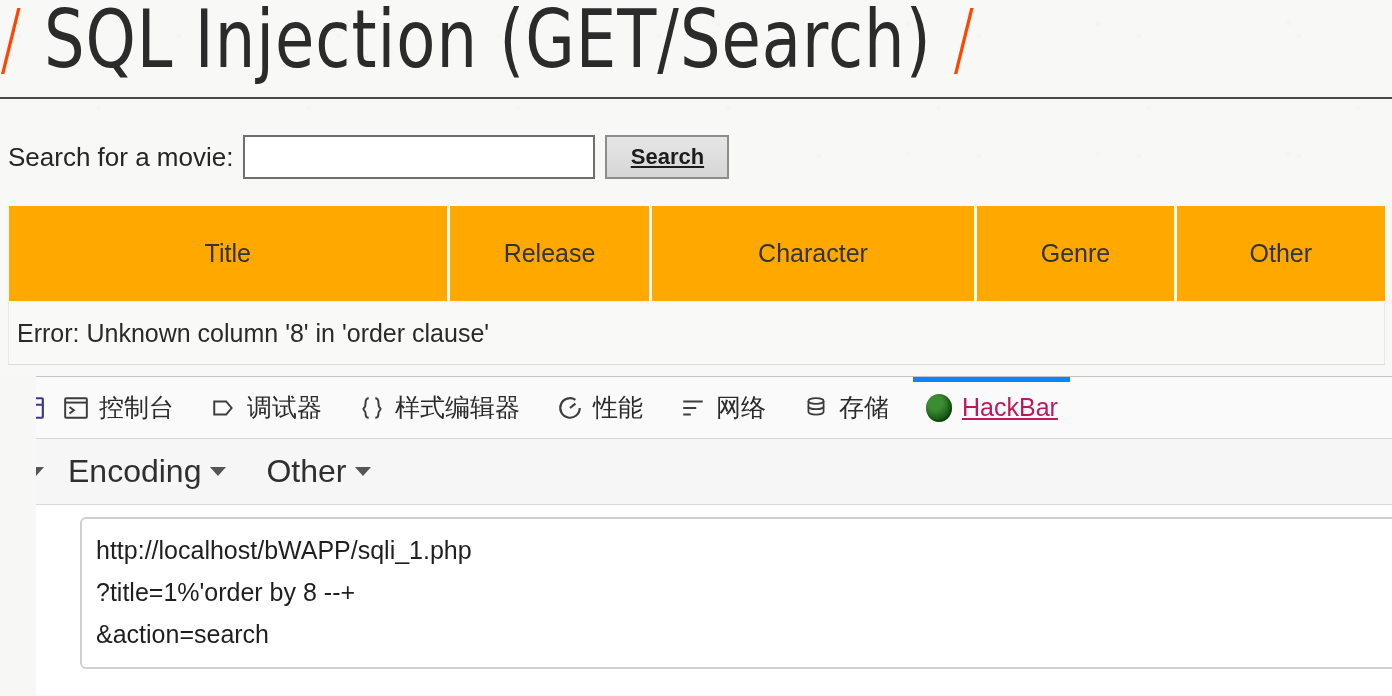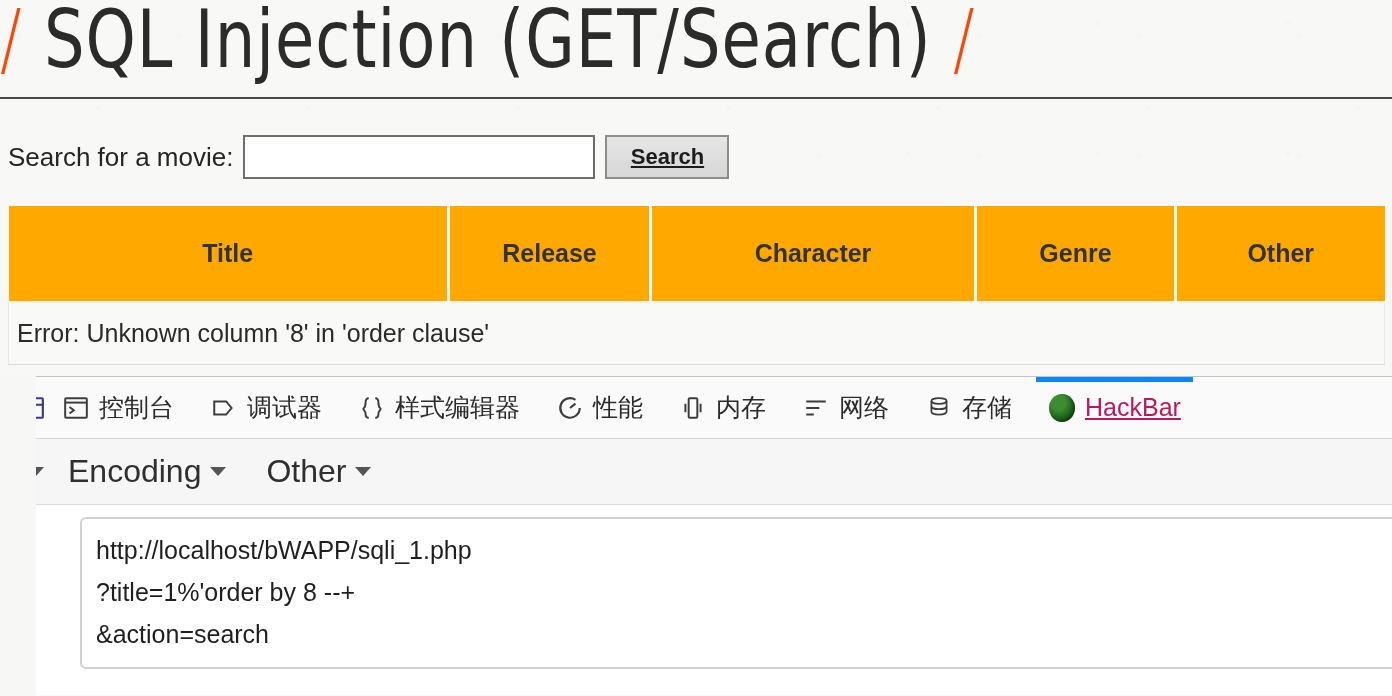--- a/index.html
+++ b/index.html
@@ -117,21 +117,21 @@
     left: 8px;
     top: 206px;
     width: 1376px;
     border-collapse: collapse;
     table-layout: fixed;
   }
   .results-table th {
     background: #ffa900;
     color: #333333;
     font-size: 25px;
-    font-weight: bold;
+    font-weight: normal;
     height: 96px;
     text-align: center;
     border-right: 3px solid #fbfbfa;
     border-bottom: 2px solid #f2f2f0;
   }
   .results-table th:last-child { border-right: none; }
 
   .results-table td.error-cell {
     background: #f9f9f8;
     color: #2a2a2a;
@@ -378,29 +378,20 @@
       <div class="dt-tab">
         <span class="ico">
           <svg width="26" height="26" viewBox="0 0 24 24" fill="none" stroke="#3c3c3c" stroke-width="2">
             <path d="M21 12a9 9 0 1 1-4-7.5"></path>
               <path d="M12 12l5-4"></path>
           </svg>
         </span>
         <span class="label">性能</span>
       </div>
 
-      <div class="dt-tab">
-        <span class="ico">
-          <svg width="26" height="26" viewBox="0 0 24 24" fill="none" stroke="#3c3c3c" stroke-width="1.8">
-            <rect x="8" y="3" width="8" height="18" rx="1"></rect>
-              <path d="M5 8v8M19 8v8"></path>
-          </svg>
-        </span>
-        <span class="label">内存</span>
-      </div>
 
       <div class="dt-tab">
         <span class="ico">
           <svg width="26" height="26" viewBox="0 0 24 24" fill="none" stroke="#3c3c3c" stroke-width="1.8">
             <path d="M3 6h18M3 12h12M3 18h7"></path>
           </svg>
         </span>
         <span class="label">网络</span>
       </div>
 

